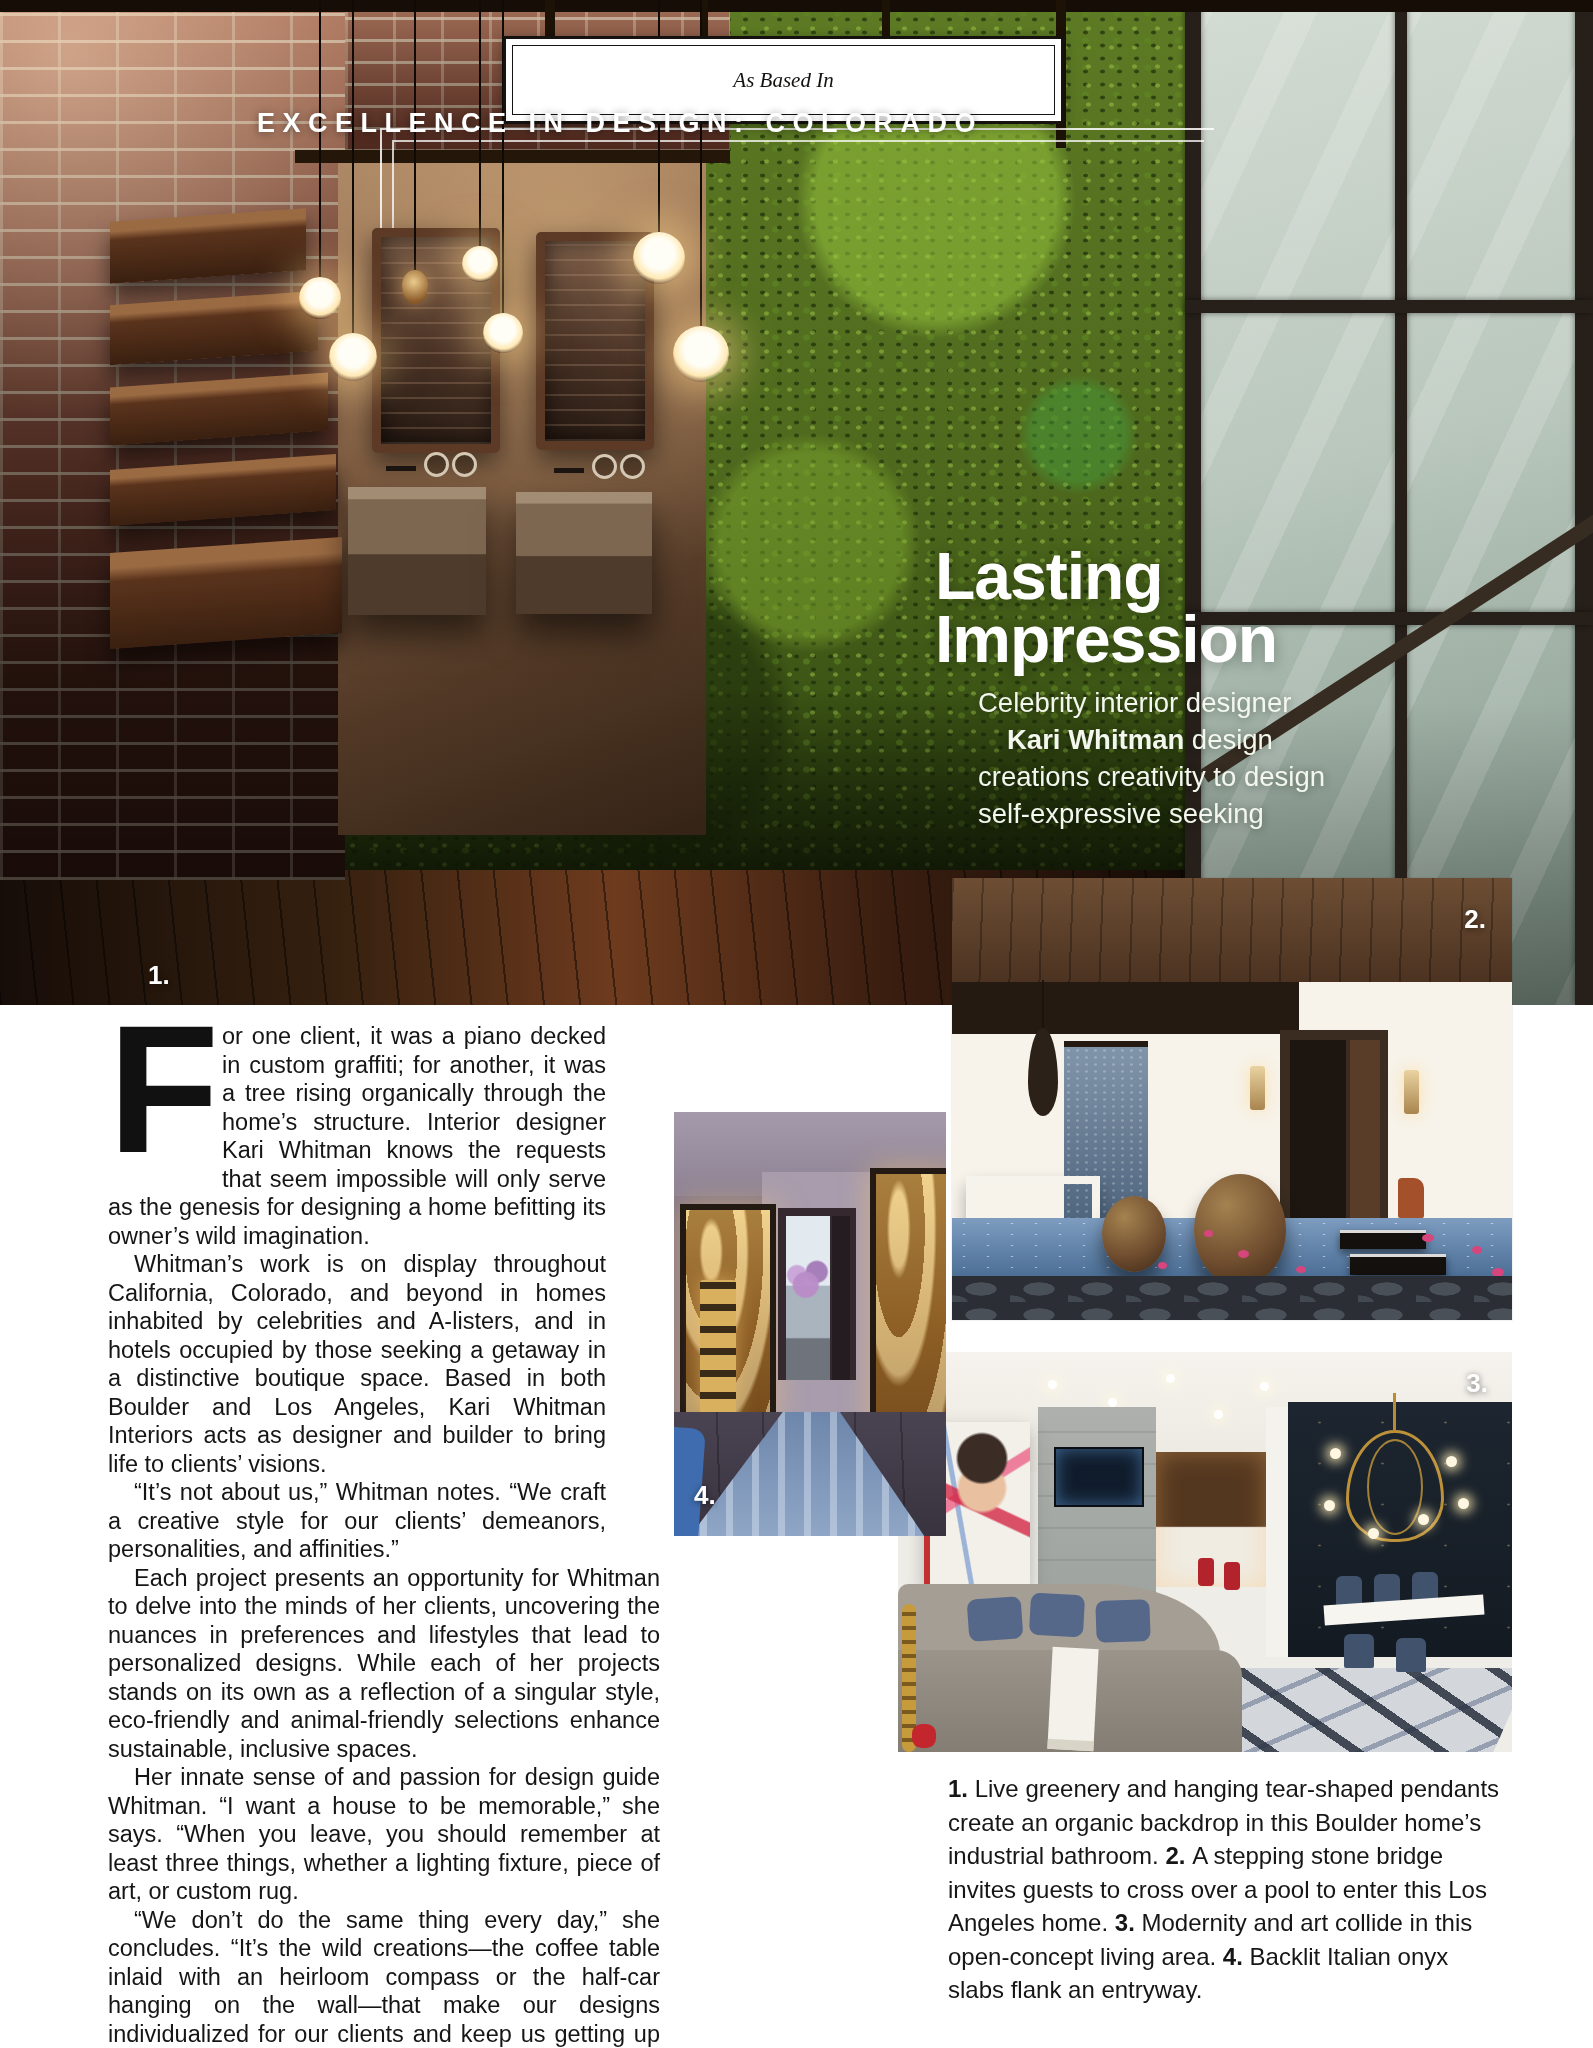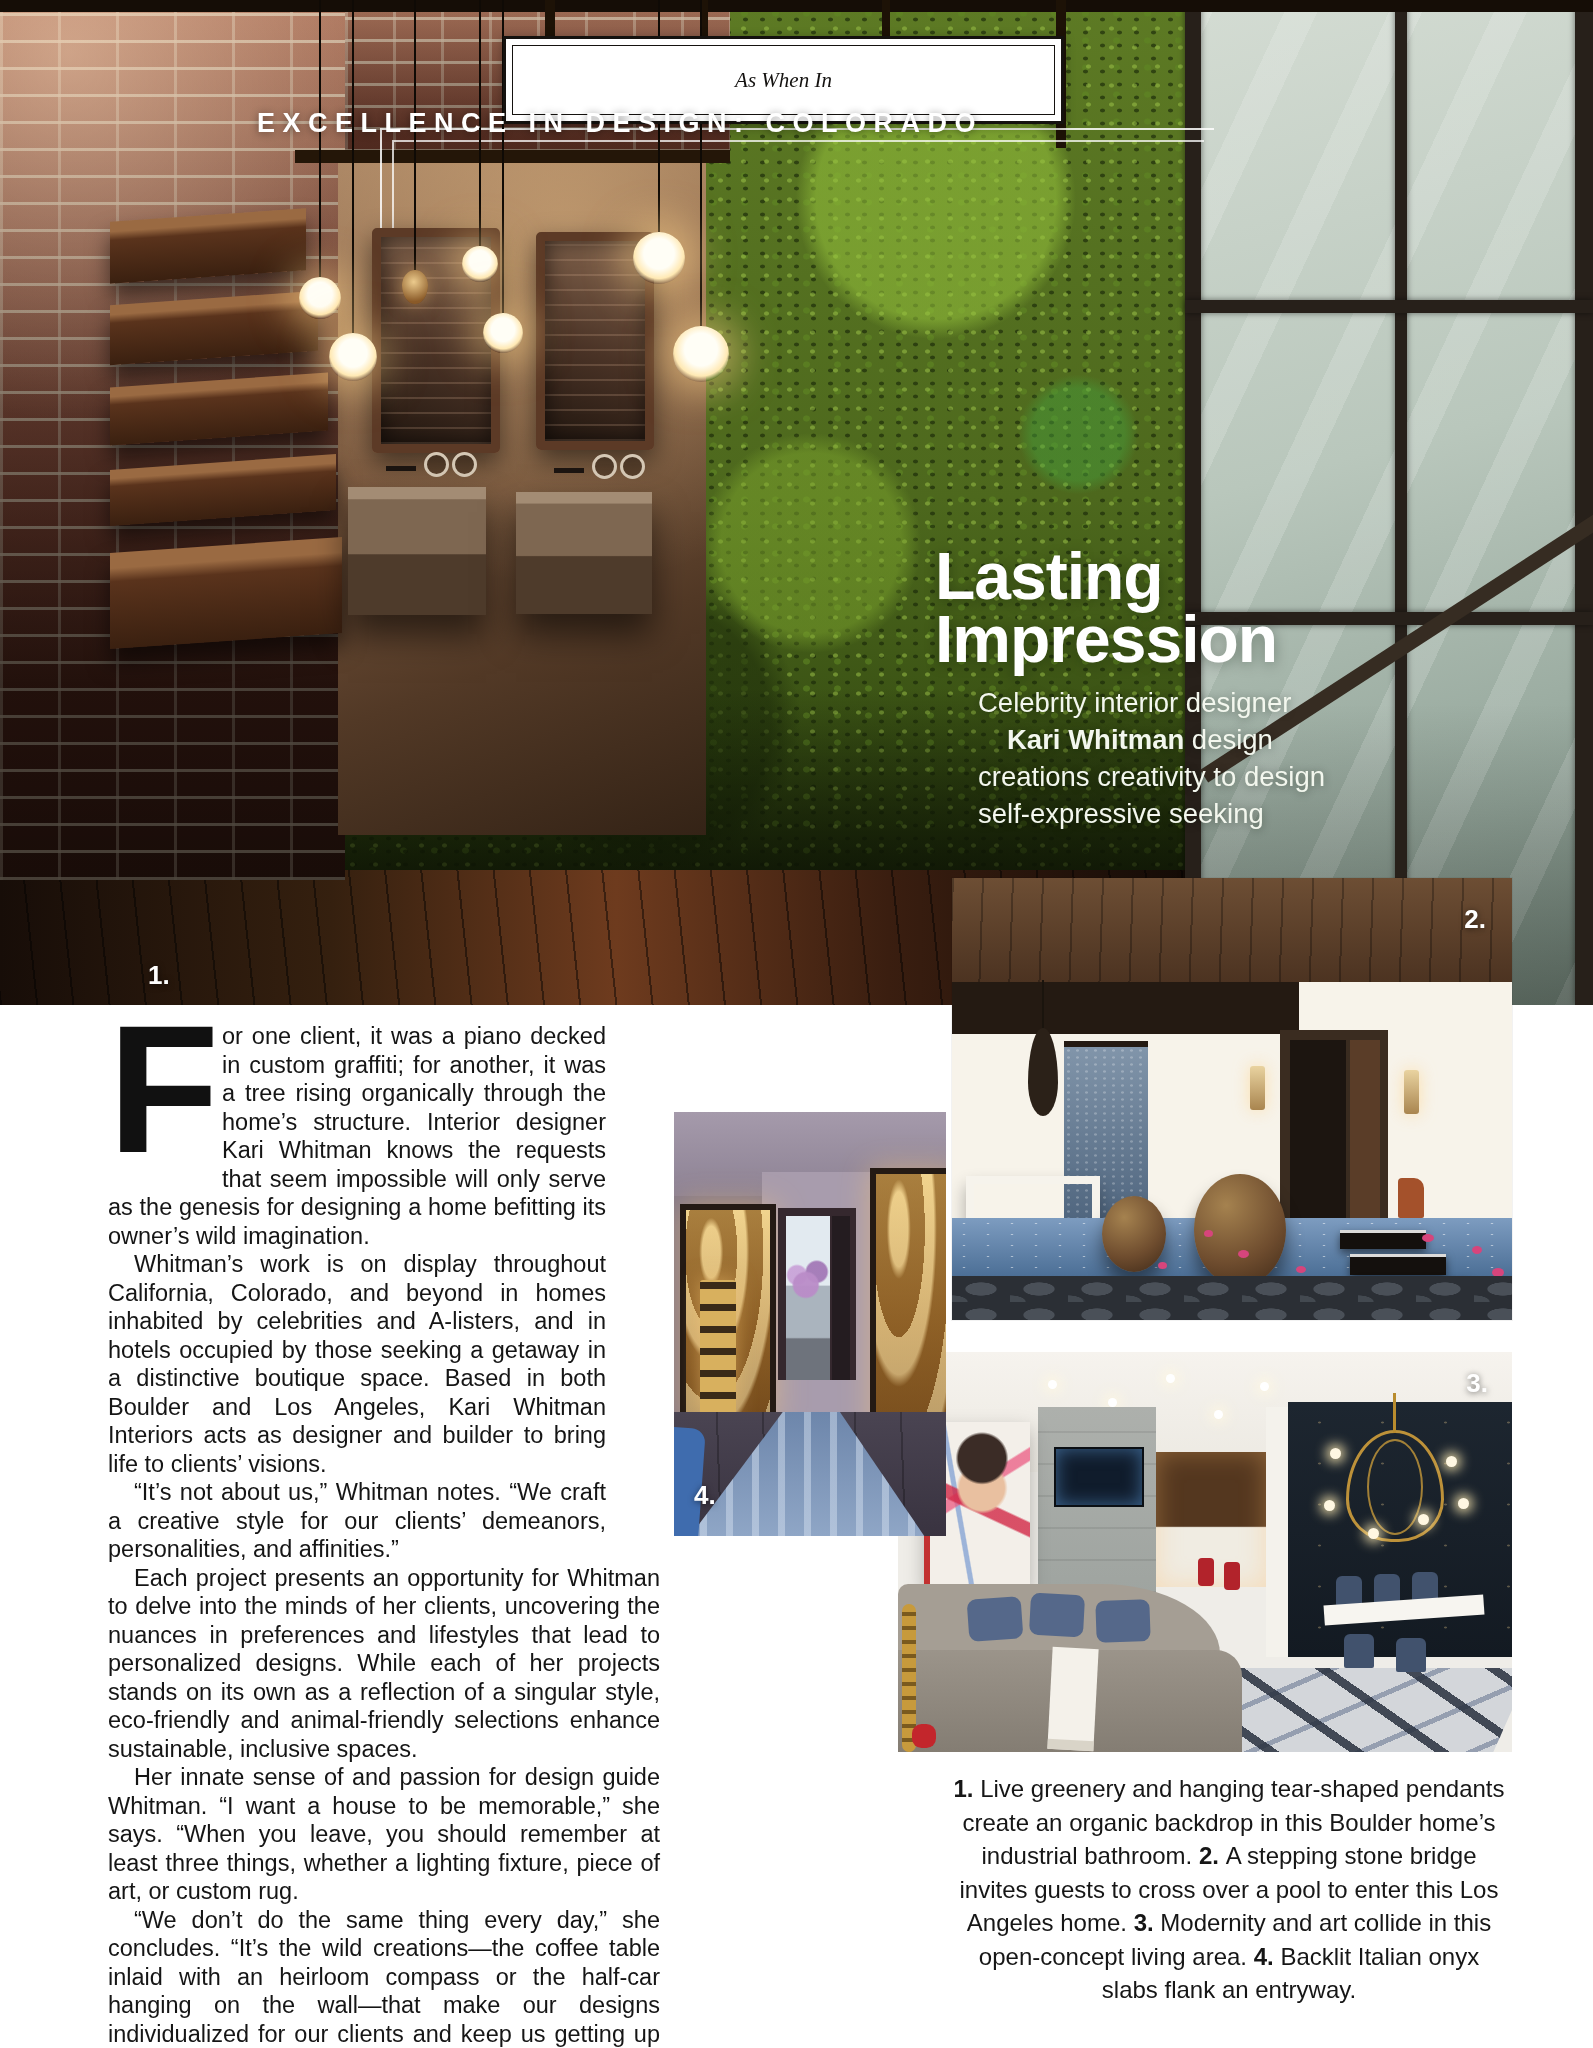--- a/index.html
+++ b/index.html
@@ -233,21 +233,21 @@
   .article{left:108px;top:1022px;width:552px;font-size:23.5px;line-height:28.5px;
     text-align:justify;color:#151515;}
   .article p{margin:0;}
   .article p.ind{text-indent:26px;}
   .dropcap{float:left;width:100px;height:138px;font-size:182px;line-height:122px;
     font-weight:700;color:#111;margin:6px 14px 0 0;letter-spacing:-6px;}
   .wrap-spacer{float:right;width:54px;height:438px;margin-top:86px;}
 
   
   .caption{left:948px;top:1772px;width:562px;font-size:24px;line-height:33.5px;color:#161616;
-    text-align:center;}
+    text-align:left;}
   .caption b{font-weight:700;}
 </style>
 </head>
 <body>
 
 <div class="page">
 
   <div class="abs hero">
     <div class="abs moss"></div>
     <div class="abs wood-floor"></div>
@@ -312,21 +312,21 @@
     <div class="abs hero-sub">
       <div><span>Celebrity interior designer</span></div>
       <div><b>Kari Whitman</b><span> design</span></div>
       <div><span>creations creativity to design</span></div>
       <div><span>self-expressive seeking</span></div>
     </div>
   </div>
 
   <div class="abs badge">
     <div class="badge-inner">
-      <div class="badge-eyebrow">As When In</div>
+      <div class="badge-eyebrow">As Based In</div>
     </div>
   </div>
   <div class="abs banner">EXCELLENCE IN DESIGN: COLORADO</div>
 
   <div class="abs photo2">
     <div class="p2-beam"></div>
     <div class="p2-ceil"></div>
     <div class="p2-pendant"></div>
     <div class="p2-waterwall"></div>
     <div class="sconce" style="left:298px;top:188px;"></div>

